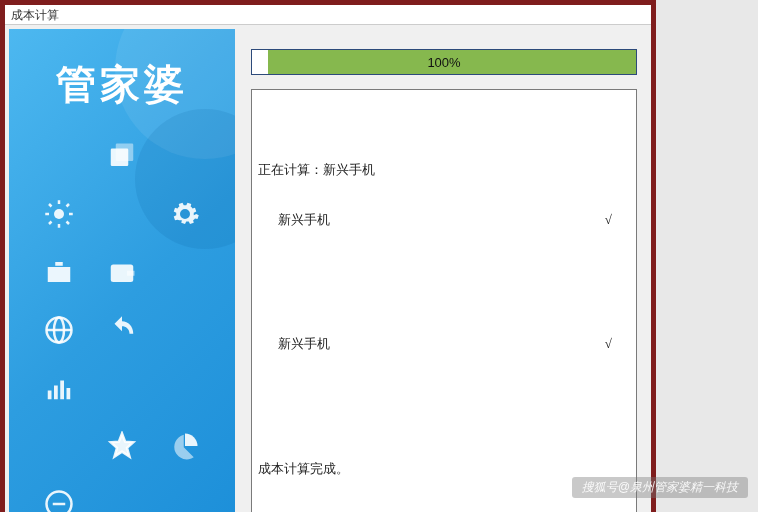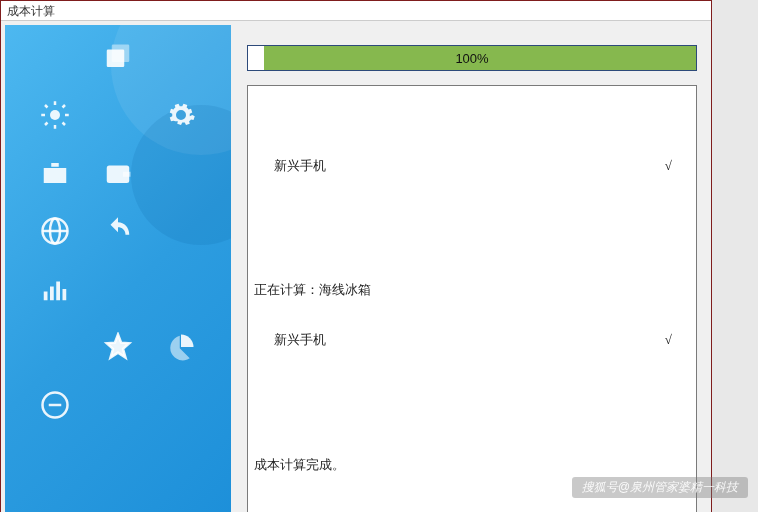--- a/index.html
+++ b/index.html
@@ -5,24 +5,24 @@
   * { box-sizing: border-box; margin: 0; padding: 0; }
   body {
     width: 758px;
     height: 512px;
     font-family: "Microsoft YaHei", Arial, sans-serif;
     background: #e8e8e8;
     overflow: hidden;
     position: relative;
   }
   .window {
-    width: 712px;
+    width: 656px;
     height: 512px;
     background: #5eead4;
-    border: 1px solid #7f1d1d;
+    border: 5px solid #7f1d1d;
     display: flex;
     flex-direction: column;
   }
   .titlebar {
     height: 20px;
     padding: 2px 6px;
     font-size: 12px;
     color: #333;
     background: #fff;
     border-bottom: 1px solid #ccc;
@@ -153,20 +153,21 @@
 </style>
 </head>
 <body>
 
 <div class="window">
   <div class="titlebar">成本计算</div>
   <div class="content">
     <div class="main">
 
       <div class="sidebar">
+        <div class="brand">管家婆</div>
         <div class="icon-grid">
           <div class="icon-cell"></div>
           <div class="icon-cell">
             <svg viewBox="0 0 24 24">
                 <rect x="3" y="6" width="14" height="14" rx="1"></rect>
                 <rect x="7" y="2" width="14" height="14" rx="1" fill-opacity="0.5"></rect>
               </svg>
           </div>
           <div class="icon-cell"></div>
           <div class="icon-cell">
@@ -246,27 +247,27 @@
         </div>
       </div>
 
       <div class="right">
         <div class="progress">
           <div class="progress-fill"></div>
           <div class="progress-label">100%</div>
         </div>
         <div class="log">
           <div class="log-block">
+            <div>正在计算：新兴手机</div>
             <div class="log-line">
               <span>新兴手机</span>
               <span class="mark">√</span>
             </div>
           </div>
           <div class="log-block">
-            <div>正在计算：海线冰箱</div>
             <div class="log-line">
               <span>新兴手机</span>
               <span class="mark">√</span>
             </div>
           </div>
           <div class="log-block">
             <div>成本计算完成。</div>
             
           </div>
         </div>

